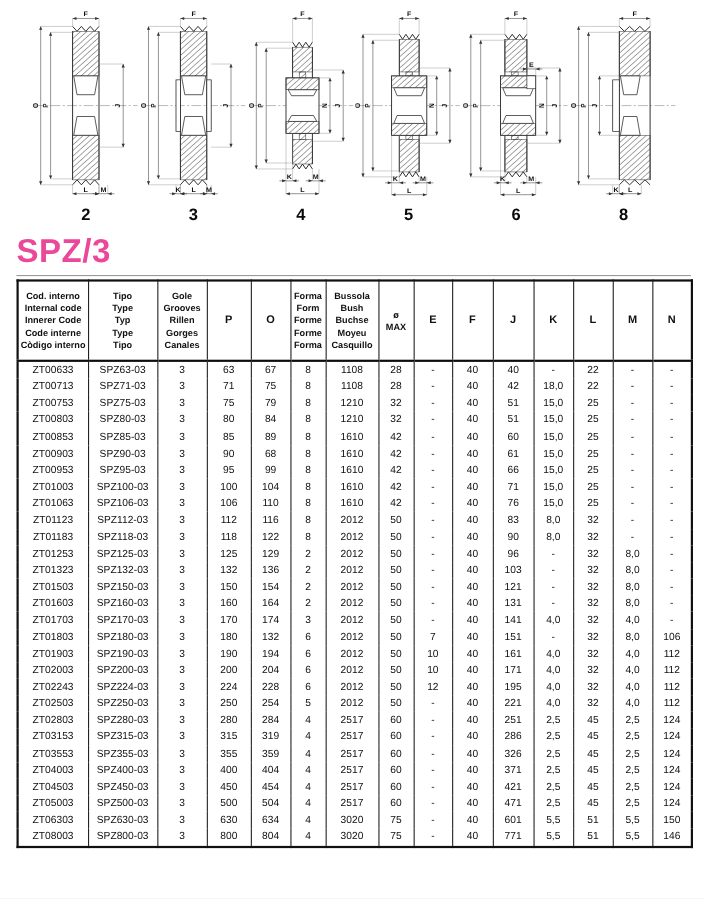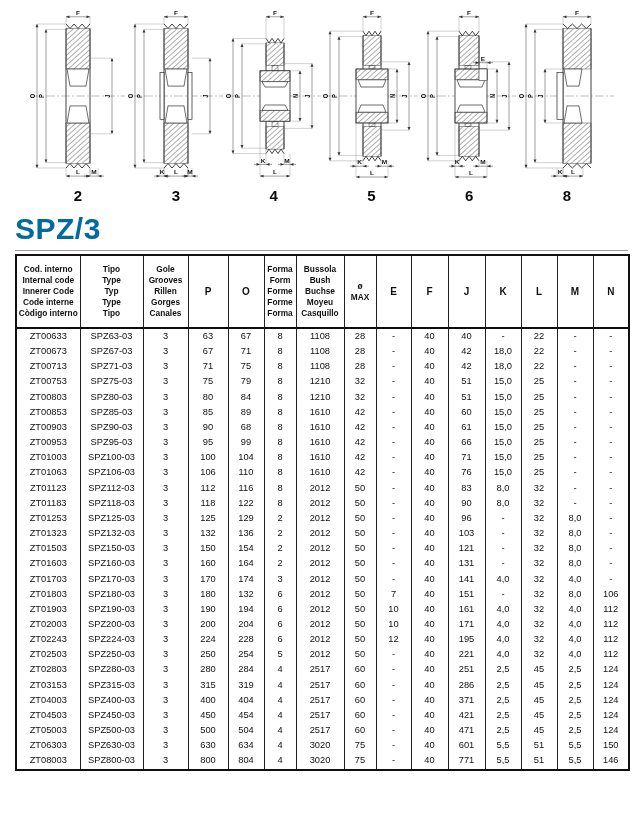--- a/index.html
+++ b/index.html
@@ -3,21 +3,21 @@
 <meta charset="utf-8">
 <style>
   html,body{margin:0;padding:0;background:#e8e8e8;}
   .page{width:641px;height:817px;background:#ffffff;position:relative;overflow:hidden;
         font-family:"Liberation Sans",sans-serif;color:#111;}
   .diagrams{display:flex;justify-content:space-between;align-items:flex-start;
             padding:6px 26px 0 30px;height:204px;box-sizing:border-box;}
   .fig{margin:0;text-align:center;}
   .fig svg{display:block;}
   .fig .num{font-weight:bold;font-size:15px;margin-top:1px;color:#0a0a0a;}
-  h1.title{font-size:30px;font-weight:bold;letter-spacing:0.5px;margin:8px 0 4px 15px;color:#0369a1;}
+  h1.title{font-size:30px;font-weight:bold;letter-spacing:0.5px;margin:8px 0 4px 15px;color:#ec4899;}
   .rule{border:none;border-top:1.2px solid #9a9a9a;margin:0 13px 3px 15px;}
   table.spec{border-collapse:collapse;table-layout:fixed;width:613px;margin-left:15px;
              border:2.2px solid #101010;}
   table.spec th,table.spec td{border-left:1.1px solid #222;border-right:1.1px solid #222;
              padding:0;text-align:center;vertical-align:middle;color:#101010;overflow:hidden;}
   thead th{border-bottom:2.4px solid #0d0d0d;height:71px;font-size:8.3px;line-height:1.32;font-weight:bold;}
   thead th.single{font-size:10px;}
   thead th div{white-space:nowrap;}
   tbody td{height:15.16px;line-height:15.16px;font-size:9.3px;
            border-top:none;border-bottom:none;white-space:nowrap;}
@@ -510,37 +510,20 @@
           <td>28</td>
           <td>-</td>
           <td>40</td>
           <td>40</td>
           <td>-</td>
           <td>22</td>
           <td>-</td>
           <td>-</td>
         </tr>
         <tr>
-          <td>ZT00673</td>
-          <td>SPZ67-03</td>
-          <td>3</td>
-          <td class="bold">67</td>
-          <td>71</td>
-          <td>8</td>
-          <td>1108</td>
-          <td>28</td>
-          <td>-</td>
-          <td>40</td>
-          <td>42</td>
-          <td>18,0</td>
-          <td>22</td>
-          <td>-</td>
-          <td>-</td>
-        </tr>
-        <tr>
           <td>ZT00713</td>
           <td>SPZ71-03</td>
           <td>3</td>
           <td class="bold">71</td>
           <td>75</td>
           <td>8</td>
           <td>1108</td>
           <td>28</td>
           <td>-</td>
           <td>40</td>
@@ -901,20 +884,37 @@
           <td>60</td>
           <td>-</td>
           <td>40</td>
           <td>286</td>
           <td>2,5</td>
           <td>45</td>
           <td>2,5</td>
           <td>124</td>
         </tr>
         <tr>
+          <td>ZT03553</td>
+          <td>SPZ355-03</td>
+          <td>3</td>
+          <td class="bold">355</td>
+          <td>359</td>
+          <td>4</td>
+          <td>2517</td>
+          <td>60</td>
+          <td>-</td>
+          <td>40</td>
+          <td>326</td>
+          <td>2,5</td>
+          <td>45</td>
+          <td>2,5</td>
+          <td>124</td>
+        </tr>
+        <tr>
           <td>ZT04003</td>
           <td>SPZ400-03</td>
           <td>3</td>
           <td class="bold">400</td>
           <td>404</td>
           <td>4</td>
           <td>2517</td>
           <td>60</td>
           <td>-</td>
           <td>40</td>

